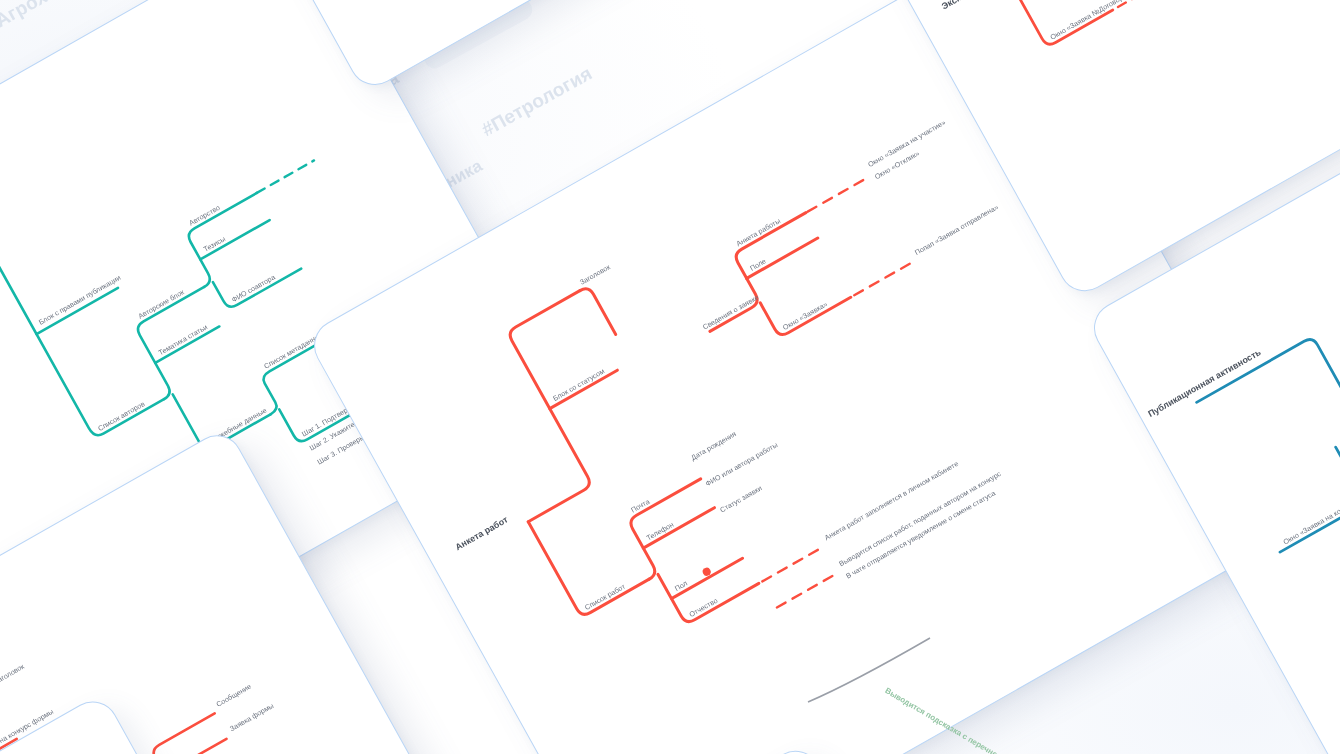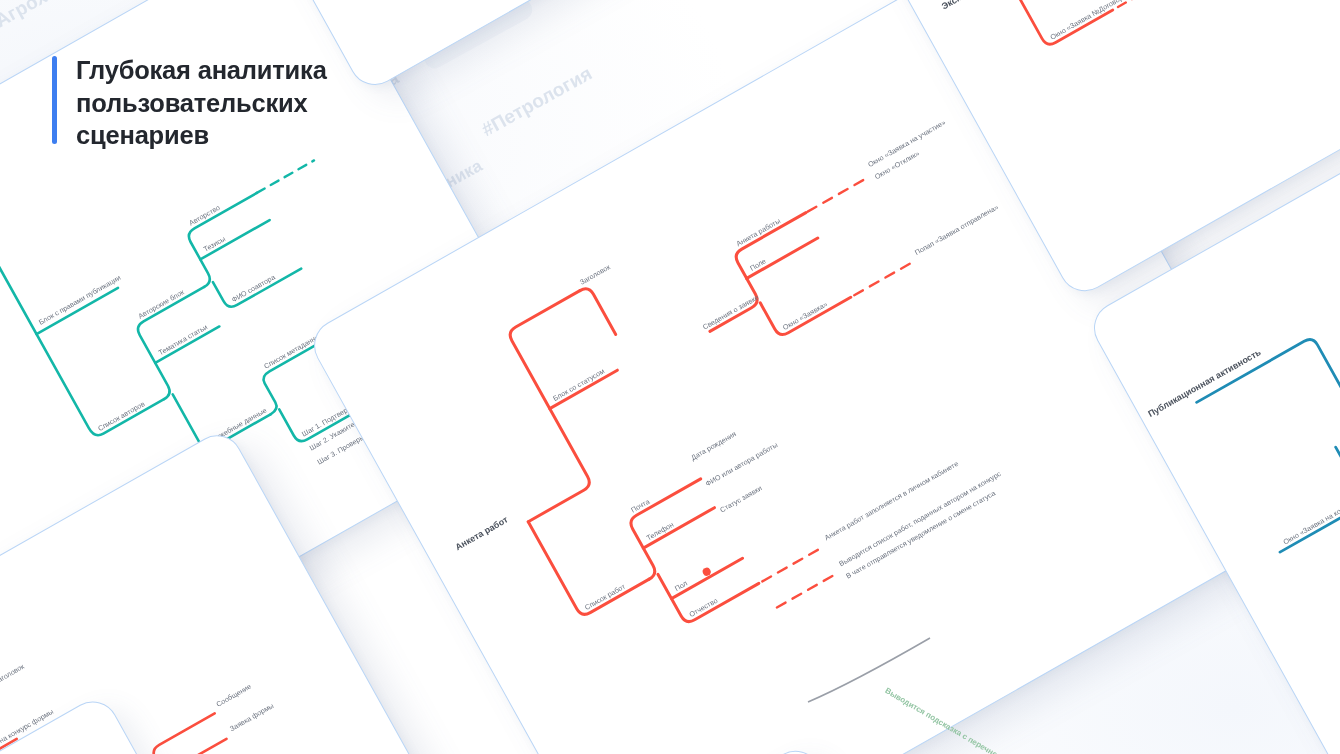--- a/index.html
+++ b/index.html
@@ -413,22 +413,14 @@
     </div>
 
   </div>
 
   <svg class="stray-curve" style="left:800px; top:630px; width:180px; height:90px;">
     <path d="M8 72 C 50 54, 92 30, 130 8" stroke="#9a9fa8" stroke-width="1.6" fill="none"></path>
   </svg>
 
   <div class="green-note" style="left:888px; top:686px; transform: rotate(30.5deg);">Выводится подсказка с перечнем разделов для авторской заявки</div>
 
-  <div id="title-block">
-    <div id="title-bar"></div>
-    <div id="title-text">
-      <span>Глубокая аналитика</span>
-      <span>пользовательских</span>
-      <span>сценариев</span>
-    </div>
-  </div>
 
 </div>
 
 </body></html>

